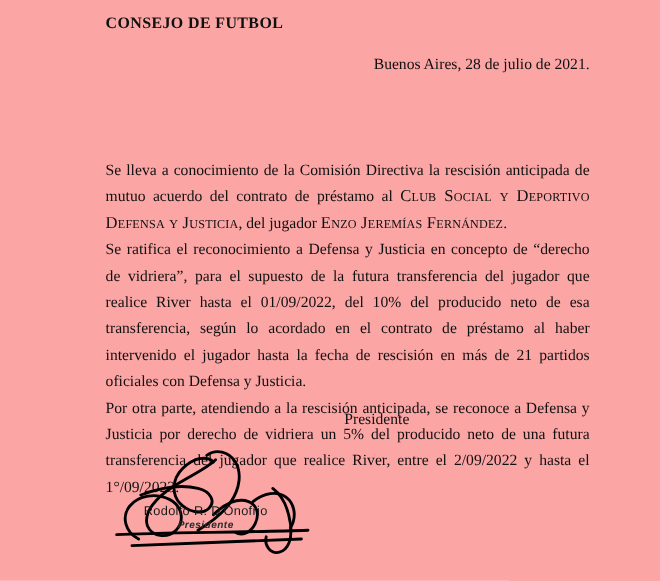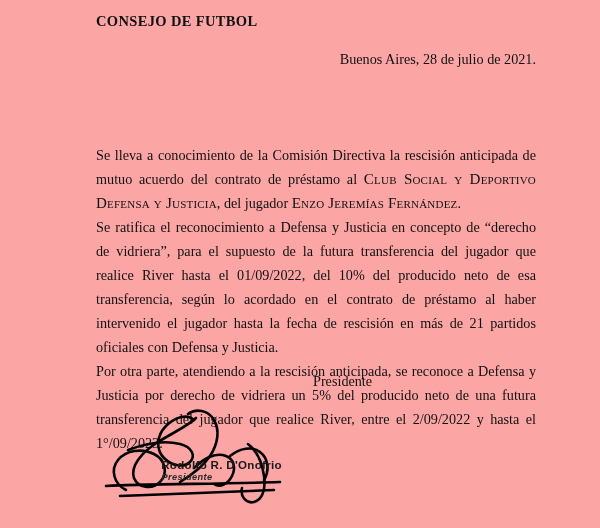--- a/index.html
+++ b/index.html
@@ -120,26 +120,25 @@
     position: absolute;
     left: 8px;
     top: 54px;
     width: 190px;
     text-align: center;
     font-family: "Liberation Sans", "DejaVu Sans", sans-serif;
   }
   .stamp-name {
     display: block;
     font-size: 11.6px;
-    font-weight: bold;
+    font-weight: normal;
     letter-spacing: 0.3px;
     color: #1a1a1a;
     line-height: 13px;
     white-space: nowrap;
-    text-align: right;
   }
   .stamp-role {
     display: block;
     font-size: 9.2px;
     font-weight: bold;
     letter-spacing: 0.4px;
     color: #2a2a2a;
     line-height: 11px;
     margin-top: 1px;
     white-space: nowrap;

